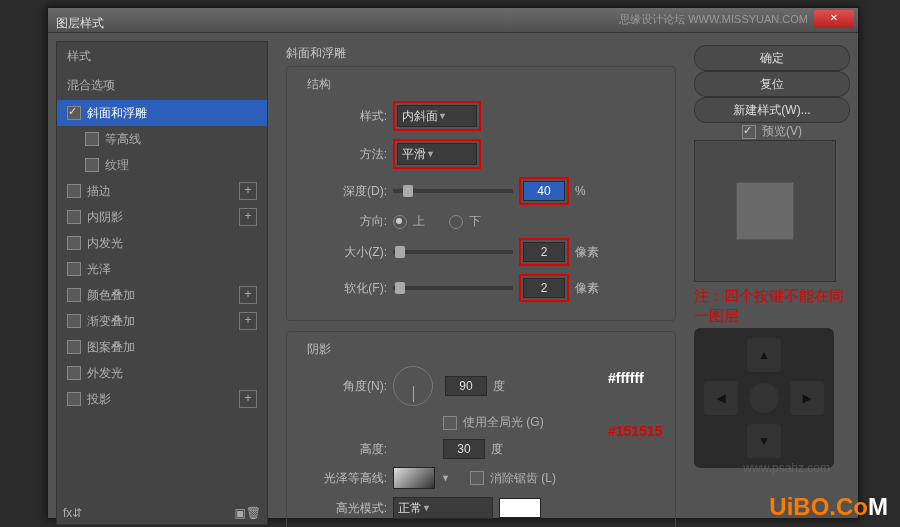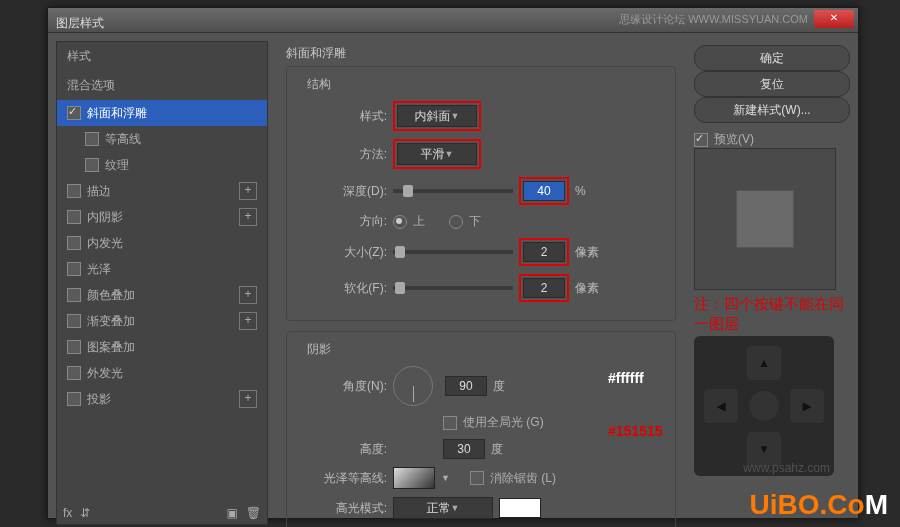--- a/index.html
+++ b/index.html
@@ -13,58 +13,58 @@
 .style-header{padding:6px 10px;color:#b0b0b0}
 .blend-opts{padding:6px 10px;background:#444;color:#b0b0b0}
 .style-list{}
 .style-item{display:flex;align-items:center;padding:4px 10px;height:18px;gap:6px}
 .style-item.selected{background:#2b5fbb;color:#fff}
 .style-item.indent{padding-left:28px}
 .chk{width:12px;height:12px;border:1px solid #888;background:#5a5a5a;display:inline-block;flex-shrink:0}
 .chk.checked{background:#5a5a5a;position:relative}
 .chk.checked::after{content:"✓";position:absolute;left:0;top:-2px;color:#ddd;font-size:11px}
 .plus-box{margin-left:auto;width:16px;height:16px;border:1px solid #777;text-align:center;line-height:14px;color:#aaa}
-.left-footer{position:absolute;bottom:4px;left:6px;right:6px;display:flex;align-items:center;gap:8px;color:#aaa}
+.left-footer{position:absolute;bottom:4px;left:6px;right:6px;display:flex;align-items:center;color:#aaa}
 .left-footer .sp{flex:1}
 .middle-panel{flex:1;padding:4px 10px}
 .section-title{color:#ccc;margin-bottom:4px}
 .group{border:1px solid #444;padding:10px 12px;margin-bottom:10px;border-radius:4px}
 .group-title{color:#bbb;margin:-16px 0 8px 4px;background:#535353;display:inline-block;padding:0 4px}
 .row{display:flex;align-items:center;margin-bottom:8px;gap:6px}
 .lbl{width:88px;text-align:right;color:#bbb}
-.select{background:#3b3b3b;border:1px solid #2a2a2a;color:#ddd;height:20px;width:70px;padding:0 4px;display:flex;align-items:center;justify-content:center}
+.select{background:#3b3b3b;border:1px solid #2a2a2a;color:#ddd;height:20px;width:70px;padding:0 4px;display:flex;align-items:center;justify-content:flex-start}
 .select .caret{font-size:9px;color:#aaa}
 .slider{flex:1;height:4px;background:#3a3a3a;position:relative;max-width:120px}
 .slider .thumb{position:absolute;top:-4px;width:10px;height:12px;background:#aaa;border-radius:2px}
 .numbox{width:40px;height:18px;background:#3b3b3b;border:1px solid #2a2a2a;color:#ddd;text-align:center;line-height:18px}
 .numbox.sel{background:#2b5fbb;color:#fff}
 .red-wrap{border:2px solid #e00000;padding:2px;display:flex;align-items:center;gap:4px}
 .radio{width:12px;height:12px;border:1px solid #888;border-radius:50%;display:inline-block;position:relative}
 .radio.on::after{content:"";position:absolute;left:2px;top:2px;width:6px;height:6px;background:#ccc;border-radius:50%}
 .unit{color:#bbb}
 .angle-dial{width:38px;height:38px;border:1px solid #777;border-radius:50%;position:relative;margin-right:6px}
 .angle-dial::after{content:"";position:absolute;left:50%;top:50%;width:1px;height:16px;background:#aaa;transform-origin:top;transform:rotate(0deg)}
 .swatch{width:40px;height:18px;border:1px solid #222}
 .right-panel{width:156px;display:flex;flex-direction:column;padding-top:4px}
 .rbtn{background:#4a4a4a;border:1px solid #333;color:#ddd;height:24px;border-radius:12px;text-align:center;line-height:24px}
-.preview-chk{display:flex;align-items:center;gap:6px;justify-content:flex-start;margin-top:8px}
+.preview-chk{display:flex;align-items:center;gap:6px;justify-content:center;margin-top:0}
 .preview-box{width:140px;height:140px;background:#4a4a4a;border:1px solid #333;display:flex;align-items:center;justify-content:center}
 .preview-box .sq{width:56px;height:56px;background:#6a6a6a;border:1px solid #555}
 .note{color:#e00000;font-size:15px;line-height:20px;margin-top:4px}
 .dpad{width:140px;height:140px;background:#2a2a2a;border-radius:6px;position:relative;margin-top:2px}
 .dpad .c{position:absolute;left:50%;top:50%;width:30px;height:30px;background:#333;border-radius:50%;transform:translate(-50%,-50%)}
 .dpad .arm{position:absolute;background:#333;width:34px;height:34px;border-radius:4px;display:flex;align-items:center;justify-content:center;color:#111}
 .dpad .up{left:53px;top:10px}
 .dpad .down{left:53px;bottom:10px}
 .dpad .left{left:10px;top:53px}
 .dpad .right{right:10px;top:53px}
 .annot{position:absolute;color:#e00000;font-weight:bold;font-size:14px}
 .ann-white{left:608px;top:370px;color:#fff}
 .ann-dark{left:608px;top:423px}
-.uibo{position:absolute;right:12px;bottom:6px;font-size:28px;font-weight:bold;color:#ff7a00}
+.uibo{position:absolute;right:12px;bottom:6px;font-size:24px;font-weight:bold;color:#ff7a00}
 .uibo .b{color:#fff}
 .watermark-center{position:absolute;right:70px;bottom:52px;color:#777;font-size:12px;opacity:.5}
 .curve{width:40px;height:20px;background:linear-gradient(135deg,#ddd 0%,#333 100%);border:1px solid #222}
 </style>
 </head>
 <body>
 
 <div class="dialog">
   <div class="titlebar">
     <span class="titlebar-title">图层样式</span>

